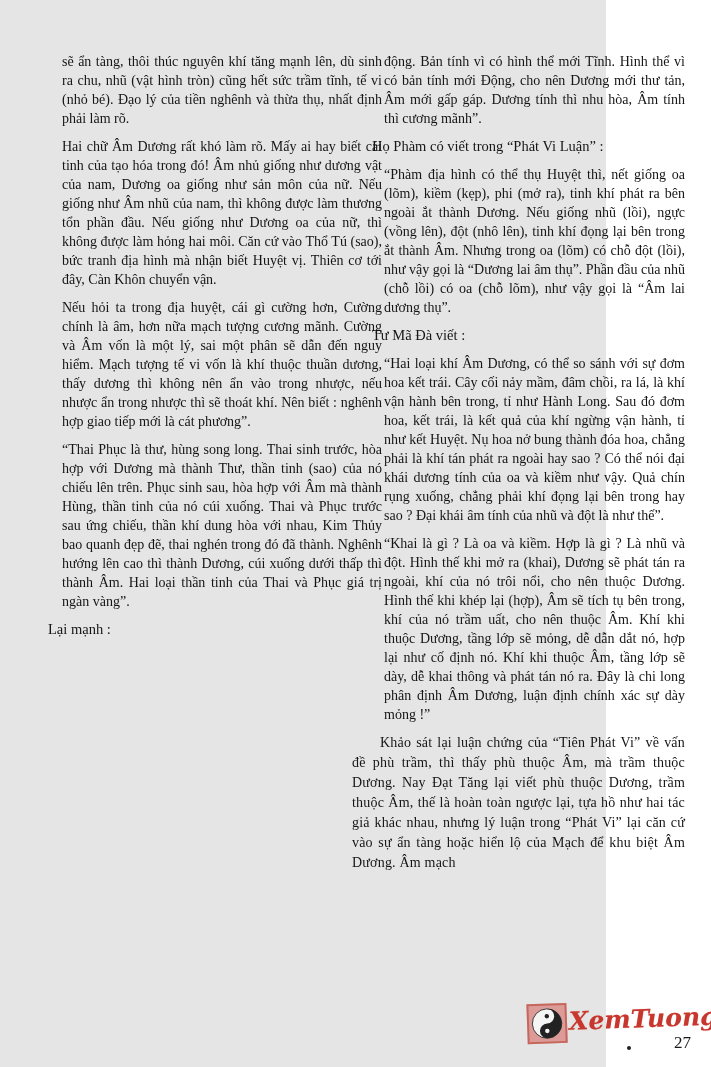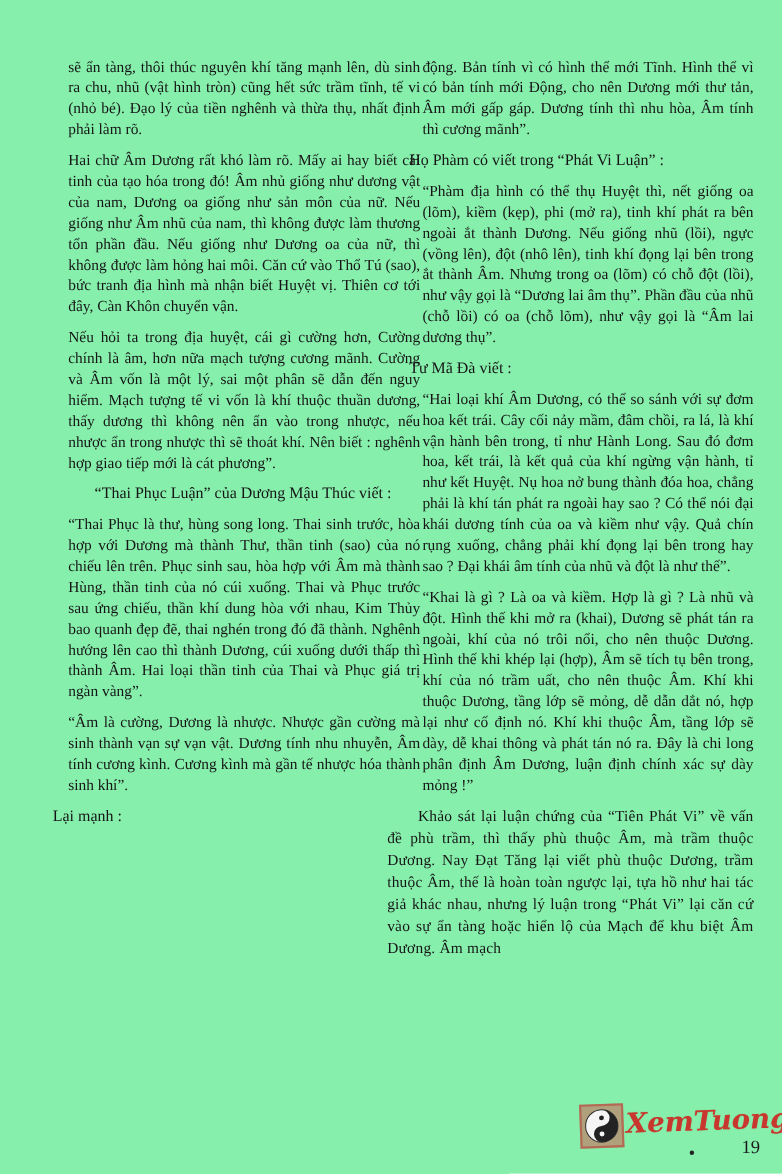--- a/index.html
+++ b/index.html
@@ -7,23 +7,23 @@
     padding: 0;
     background: #ffffff;
     width: 711px;
     height: 1067px;
     overflow: hidden;
     font-family: "Liberation Serif", "DejaVu Serif", serif;
     color: #151515;
   }
   .page {
     position: relative;
-    width: 711px;
+    width: 606px;
     height: 1067px;
-    background: #86efac;
+    background: #e5e5e5;
     text-decoration: underline;
   }
   .col {
     position: absolute;
     top: 52px;
     text-align: justify;
     font-size: 14px;
     line-height: 19px;
   }
   .col-left  { left: 48px;  width: 334px; }
@@ -105,23 +105,21 @@
 </style>
 </head>
 <body>
 
 <div class="page">
 
   <div class="col col-left">
     <p class="body">sẽ ẩn tàng, thôi thúc nguyên khí tăng mạnh lên, dù sinh ra chu, nhũ (vật hình tròn) cũng hết sức trầm tĩnh, tế vi (nhỏ bé). Đạo lý của tiền nghênh và thừa thụ, nhất định phải làm rõ.</p>
     <p class="body">Hai chữ Âm Dương rất khó làm rõ. Mấy ai hay biết cái tinh của tạo hóa trong đó! Âm nhủ giống như dương vật của nam, Dương oa giống như sản môn của nữ. Nếu giống như Âm nhũ của nam, thì không được làm thương tổn phần đầu. Nếu giống như Dương oa của nữ, thì không được làm hỏng hai môi. Căn cứ vào Thổ Tú (sao), bức tranh địa hình mà nhận biết Huyệt vị. Thiên cơ tới đây, Càn Khôn chuyển vận.</p>
     <p class="body">Nếu hỏi ta trong địa huyệt, cái gì cường hơn, Cường chính là âm, hơn nữa mạch tượng cương mãnh. Cường và Âm vốn là một lý, sai một phân sẽ dẫn đến nguy hiểm. Mạch tượng tế vi vốn là khí thuộc thuần dương, thấy dương thì không nên ẩn vào trong nhược, nếu nhược ẩn trong nhược thì sẽ thoát khí. Nên biết : nghênh hợp giao tiếp mới là cát phương”.</p>
-    <h3 class="heading indent-first">“Thai Phục Luận” của Dương Mậu Thúc viết :</h3>
     <p class="quote">“Thai Phục là thư, hùng song long. Thai sinh trước, hòa hợp với Dương mà thành Thư, thần tinh (sao) của nó chiếu lên trên. Phục sinh sau, hòa hợp với Âm mà thành Hùng, thần tinh của nó cúi xuống. Thai và Phục trước sau ứng chiếu, thần khí dung hòa với nhau, Kim Thủy bao quanh đẹp đẽ, thai nghén trong đó đã thành. Nghênh hướng lên cao thì thành Dương, cúi xuống dưới thấp thì thành Âm. Hai loại thần tinh của Thai và Phục giá trị ngàn vàng”.</p>
-    <p class="quote">“Âm là cường, Dương là nhược. Nhược gần cường mà sinh thành vạn sự vạn vật. Dương tính nhu nhuyễn, Âm tính cương kình. Cương kình mà gần tế nhược hóa thành sinh khí”.</p>
     <h3 class="heading">Lại mạnh :</h3>
   </div>
 
   <div class="col col-right">
     <p class="quote">động. Bản tính vì có hình thể mới Tĩnh. Hình thể vì có bản tính mới Động, cho nên Dương mới thư tản, Âm mới gấp gáp. Dương tính thì nhu hòa, Âm tính thì cương mãnh”.</p>
     <h3 class="heading">Họ Phàm có viết trong “Phát Vi Luận” :</h3>
     <p class="quote">“Phàm địa hình có thể thụ Huyệt thì, nết giống oa (lõm), kiềm (kẹp), phi (mở ra), tinh khí phát ra bên ngoài ắt thành Dương. Nếu giống nhũ (lồi), ngực (vồng lên), đột (nhô lên), tinh khí đọng lại bên trong ắt thành Âm. Nhưng trong oa (lõm) có chỗ đột (lồi), như vậy gọi là “Dương lai âm thụ”. Phần đầu của nhũ (chỗ lồi) có oa (chỗ lõm), như vậy gọi là “Âm lai dương thụ”.</p>
     <h3 class="heading">Tư Mã Đà viết :</h3>
     <p class="quote">“Hai loại khí Âm Dương, có thể so sánh với sự đơm hoa kết trái. Cây cối nảy mầm, đâm chồi, ra lá, là khí vận hành bên trong, tỉ như Hành Long. Sau đó đơm hoa, kết trái, là kết quả của khí ngừng vận hành, tỉ như kết Huyệt. Nụ hoa nở bung thành đóa hoa, chẳng phải là khí tán phát ra ngoài hay sao ? Có thể nói đại khái dương tính của oa và kiềm như vậy. Quả chín rụng xuống, chẳng phải khí đọng lại bên trong hay sao ? Đại khái âm tính của nhũ và đột là như thế”.</p>
     <p class="quote">“Khai là gì ? Là oa và kiềm. Hợp là gì ? Là nhũ và đột. Hình thế khi mở ra (khai), Dương sẽ phát tán ra ngoài, khí của nó trôi nổi, cho nên thuộc Dương. Hình thế khi khép lại (hợp), Âm sẽ tích tụ bên trong, khí của nó trầm uất, cho nên thuộc Âm. Khí khi thuộc Dương, tầng lớp sẽ mỏng, dễ dẫn dắt nó, hợp lại như cố định nó. Khí khi thuộc Âm, tầng lớp sẽ dày, dễ khai thông và phát tán nó ra. Đây là chi long phân định Âm Dương, luận định chính xác sự dày mỏng !”</p>
@@ -134,15 +132,15 @@
         <circle cx="50" cy="50" r="46" fill="#f5f5f5" stroke="#333" stroke-width="3"></circle>
         <path d="M50,4 a46,46 0 0 1 0,92 a23,23 0 0 1 0,-46 a23,23 0 0 0 0,-46 z" fill="#222"></path>
         <circle cx="50" cy="27" r="7" fill="#222"></circle>
         <circle cx="50" cy="73" r="7" fill="#f5f5f5"></circle>
       </svg>
     </span>
     <span class="wm-text">XemTuong.net</span>
   </div>
 
   <div class="dot-mark"></div>
-  <div class="page-number">19</div>
+  <div class="page-number">27</div>
 
 </div>
 
 </body></html>

